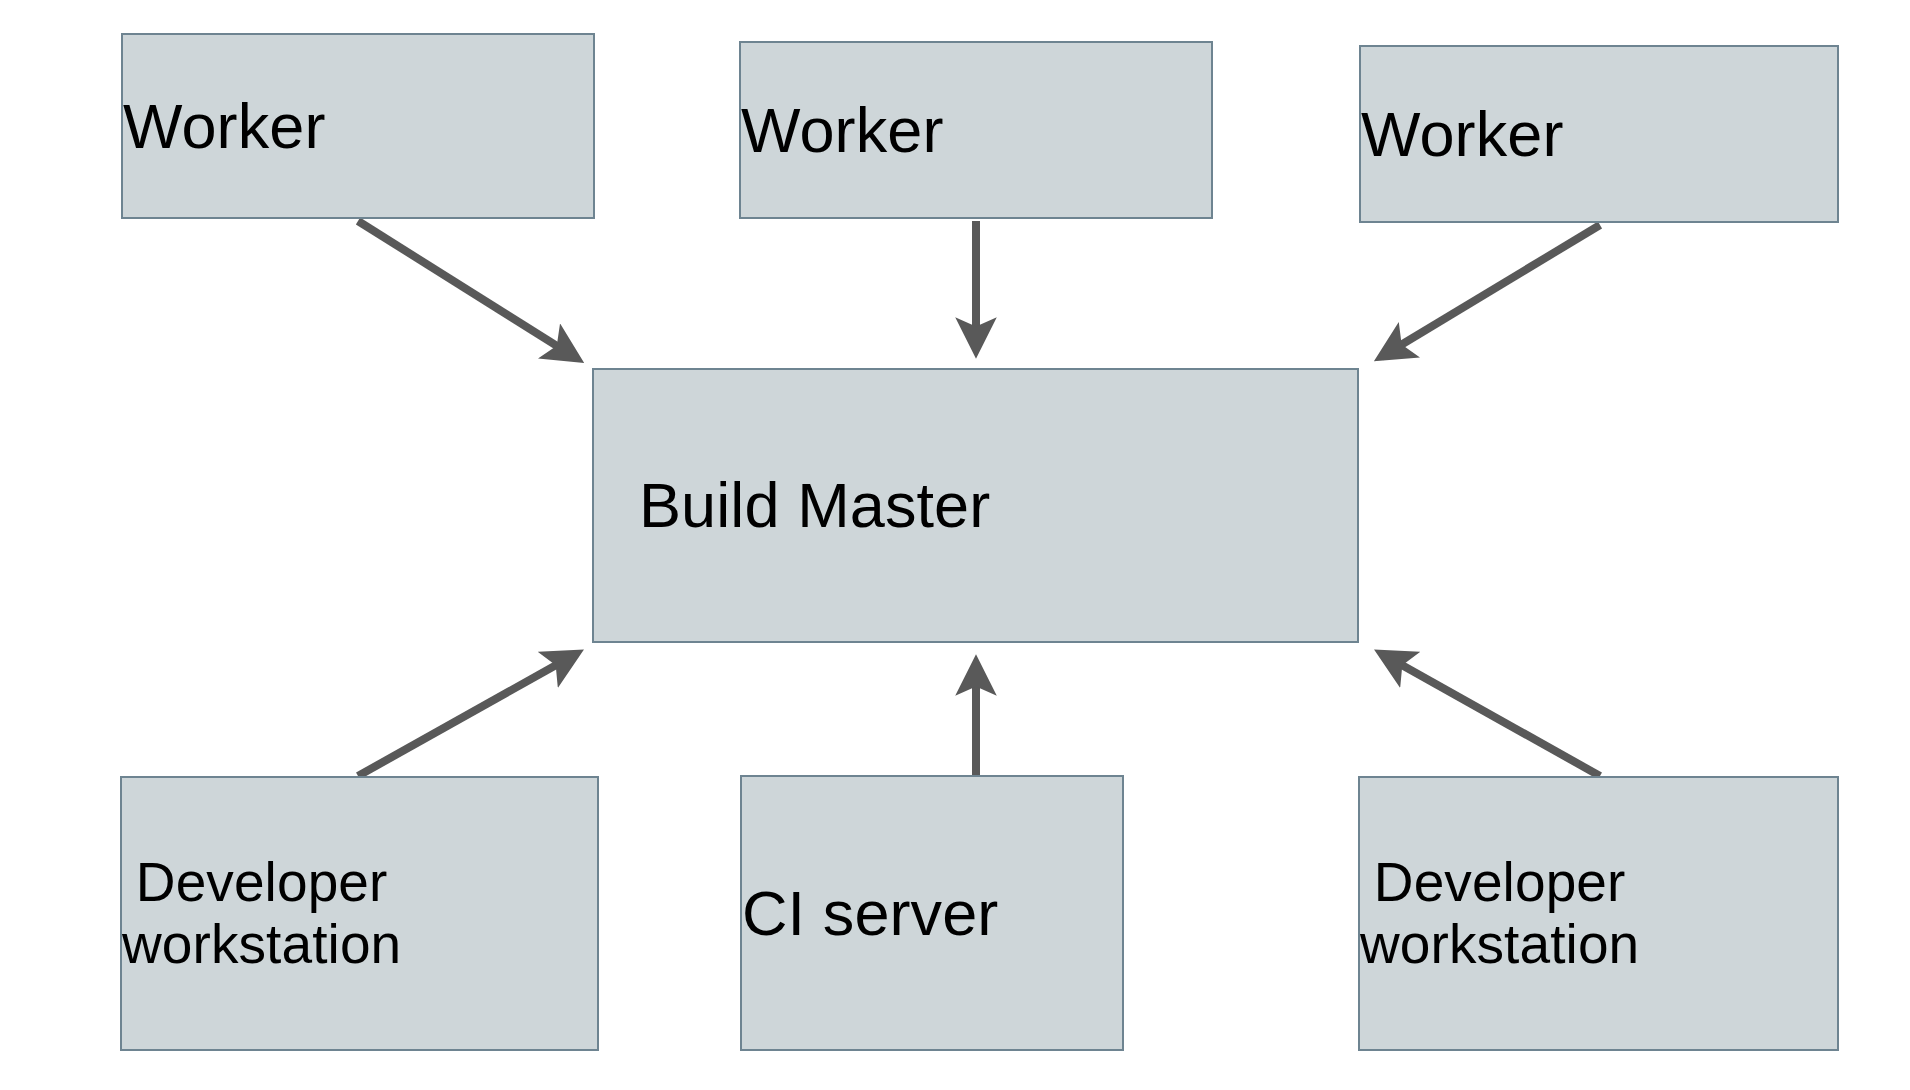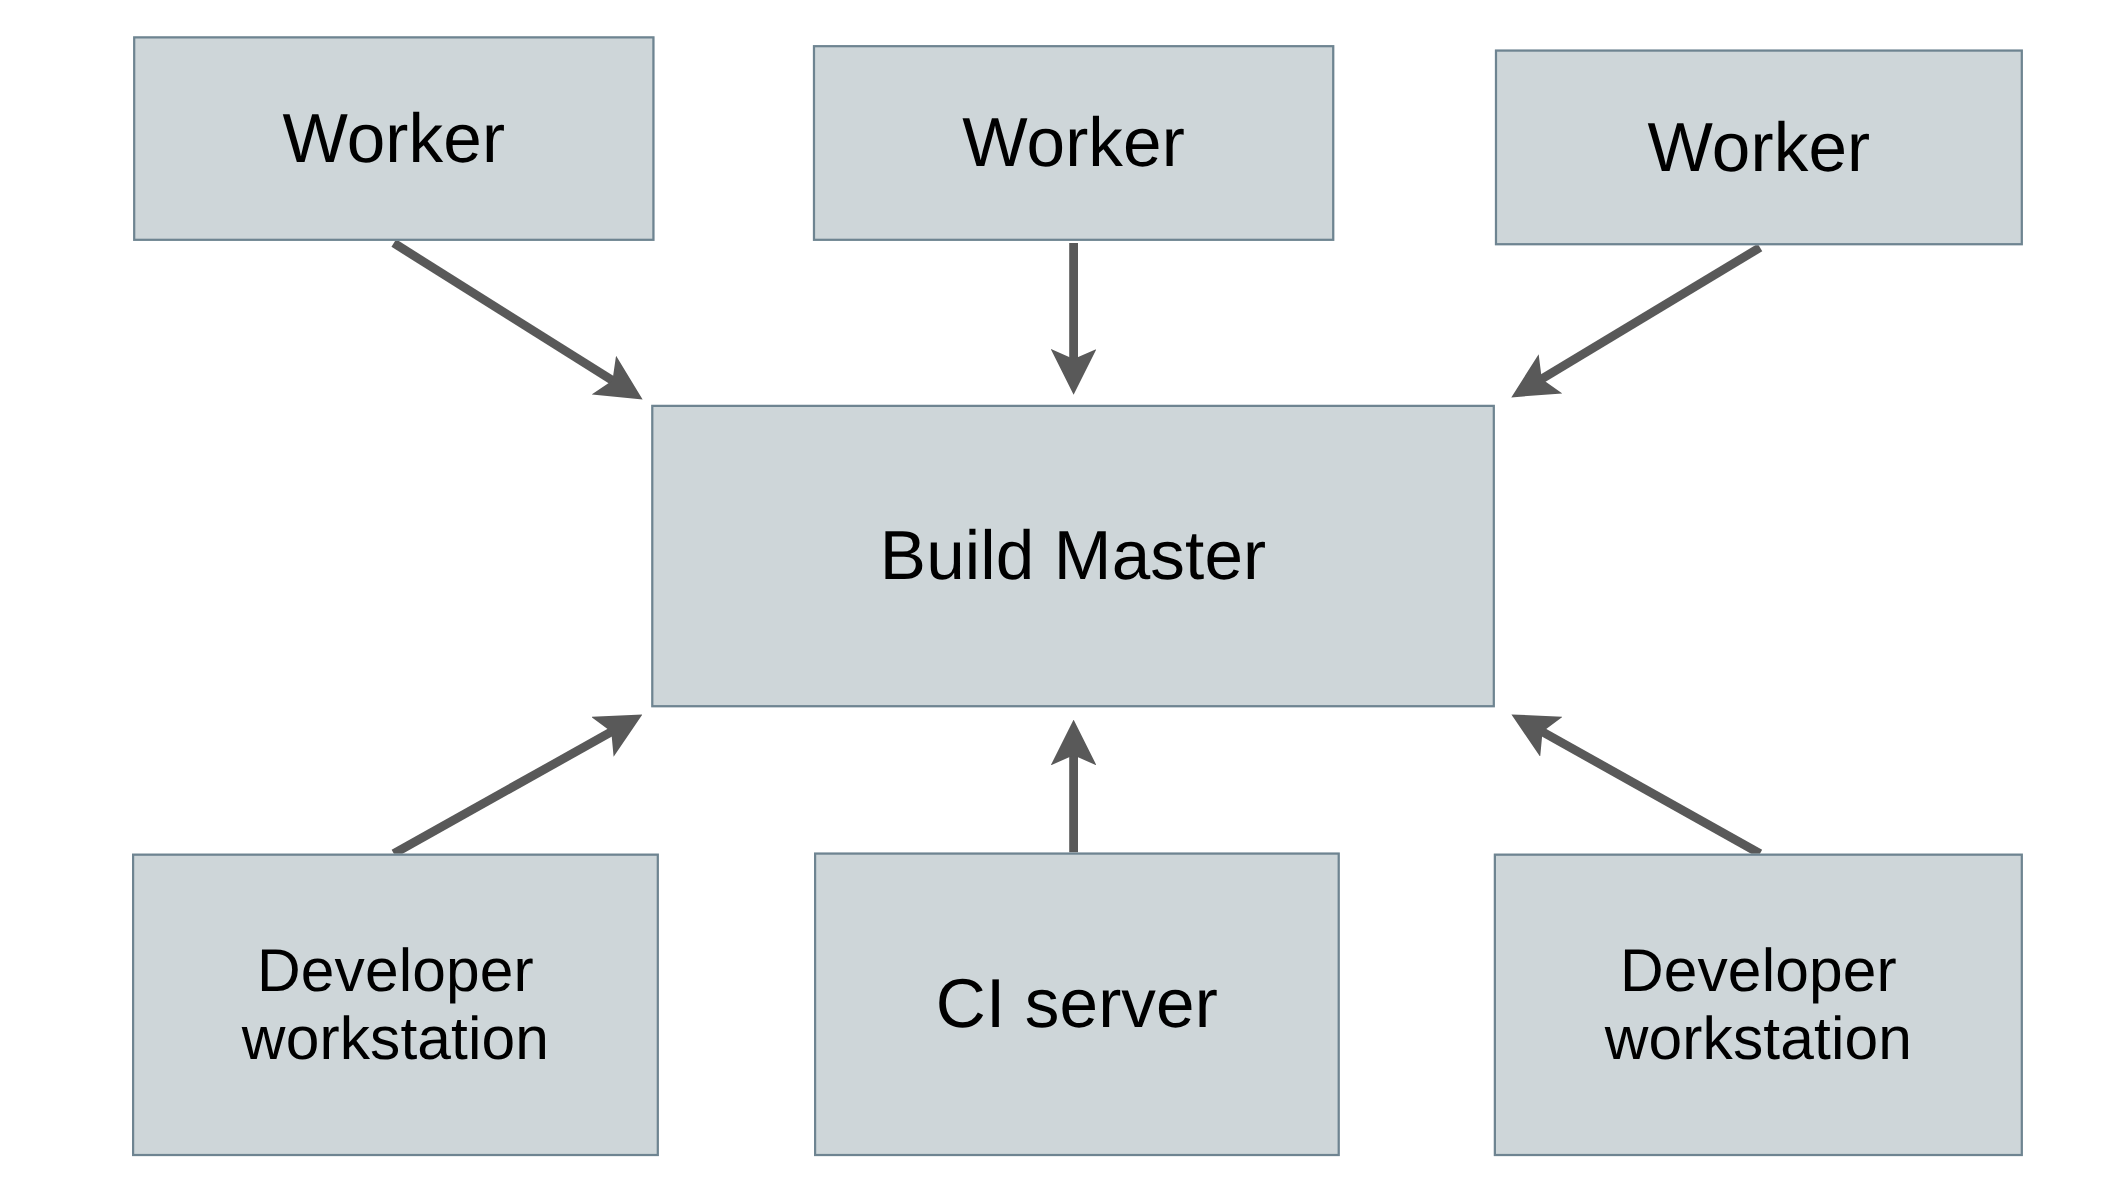--- a/index.html
+++ b/index.html
@@ -25,21 +25,20 @@
     height: 1090px;
     pointer-events: none;
   }
   .node {
     position: absolute;
     box-sizing: border-box;
     background: #ced6d9;
     border: 2px solid #6e8491;
     display: flex;
     align-items: center;
-    justify-content: center;
     text-align: center;
     z-index: 2;
   }
   .node-label {
     color: #000000;
     font-weight: 400;
     line-height: 1.12;
     letter-spacing: 0.1px;
     white-space: pre-line;
   }
@@ -74,30 +73,30 @@
   </div>
 
   <div class="node node-worker" style="left: 739px; top: 41px; width: 474px; height: 178px; background: rgb(206, 214, 217); border-color: rgb(110, 132, 145);">
     <span class="node-label" style="color: rgb(0, 0, 0);">Worker</span>
   </div>
 
   <div class="node node-worker" style="left: 1359px; top: 45px; width: 480px; height: 178px; background: rgb(206, 214, 217); border-color: rgb(110, 132, 145);">
     <span class="node-label" style="color: rgb(0, 0, 0);">Worker</span>
   </div>
 
-  <div class="node node-master" style="left: 592px; top: 368px; width: 767px; height: 275px; background: rgb(206, 214, 217); border-color: rgb(110, 132, 145);">
+  <div class="node node-master" style="left: 592px; top: 368px; width: 767px; height: 275px; background: rgb(206, 214, 217); border-color: rgb(110, 132, 145); padding-left: 45px;">
     <span class="node-label" style="color: rgb(0, 0, 0);">Build Master</span>
   </div>
 
   <div class="node node-dev" style="left: 120px; top: 776px; width: 479px; height: 275px; background: rgb(206, 214, 217); border-color: rgb(110, 132, 145);">
     <span class="node-label" style="color: rgb(0, 0, 0);">Developer
 workstation</span>
   </div>
 
-  <div class="node node-ci" style="left: 740px; top: 775px; width: 478px; height: 276px; background: rgb(206, 214, 217); border-color: rgb(110, 132, 145);">
+  <div class="node node-ci" style="left: 740px; top: 775px; width: 384px; height: 276px; background: rgb(206, 214, 217); border-color: rgb(110, 132, 145);">
     <span class="node-label" style="color: rgb(0, 0, 0);">CI server</span>
   </div>
 
   <div class="node node-dev" style="left: 1358px; top: 776px; width: 481px; height: 275px; background: rgb(206, 214, 217); border-color: rgb(110, 132, 145);">
     <span class="node-label" style="color: rgb(0, 0, 0);">Developer
 workstation</span>
   </div>
 
 </div>
 

